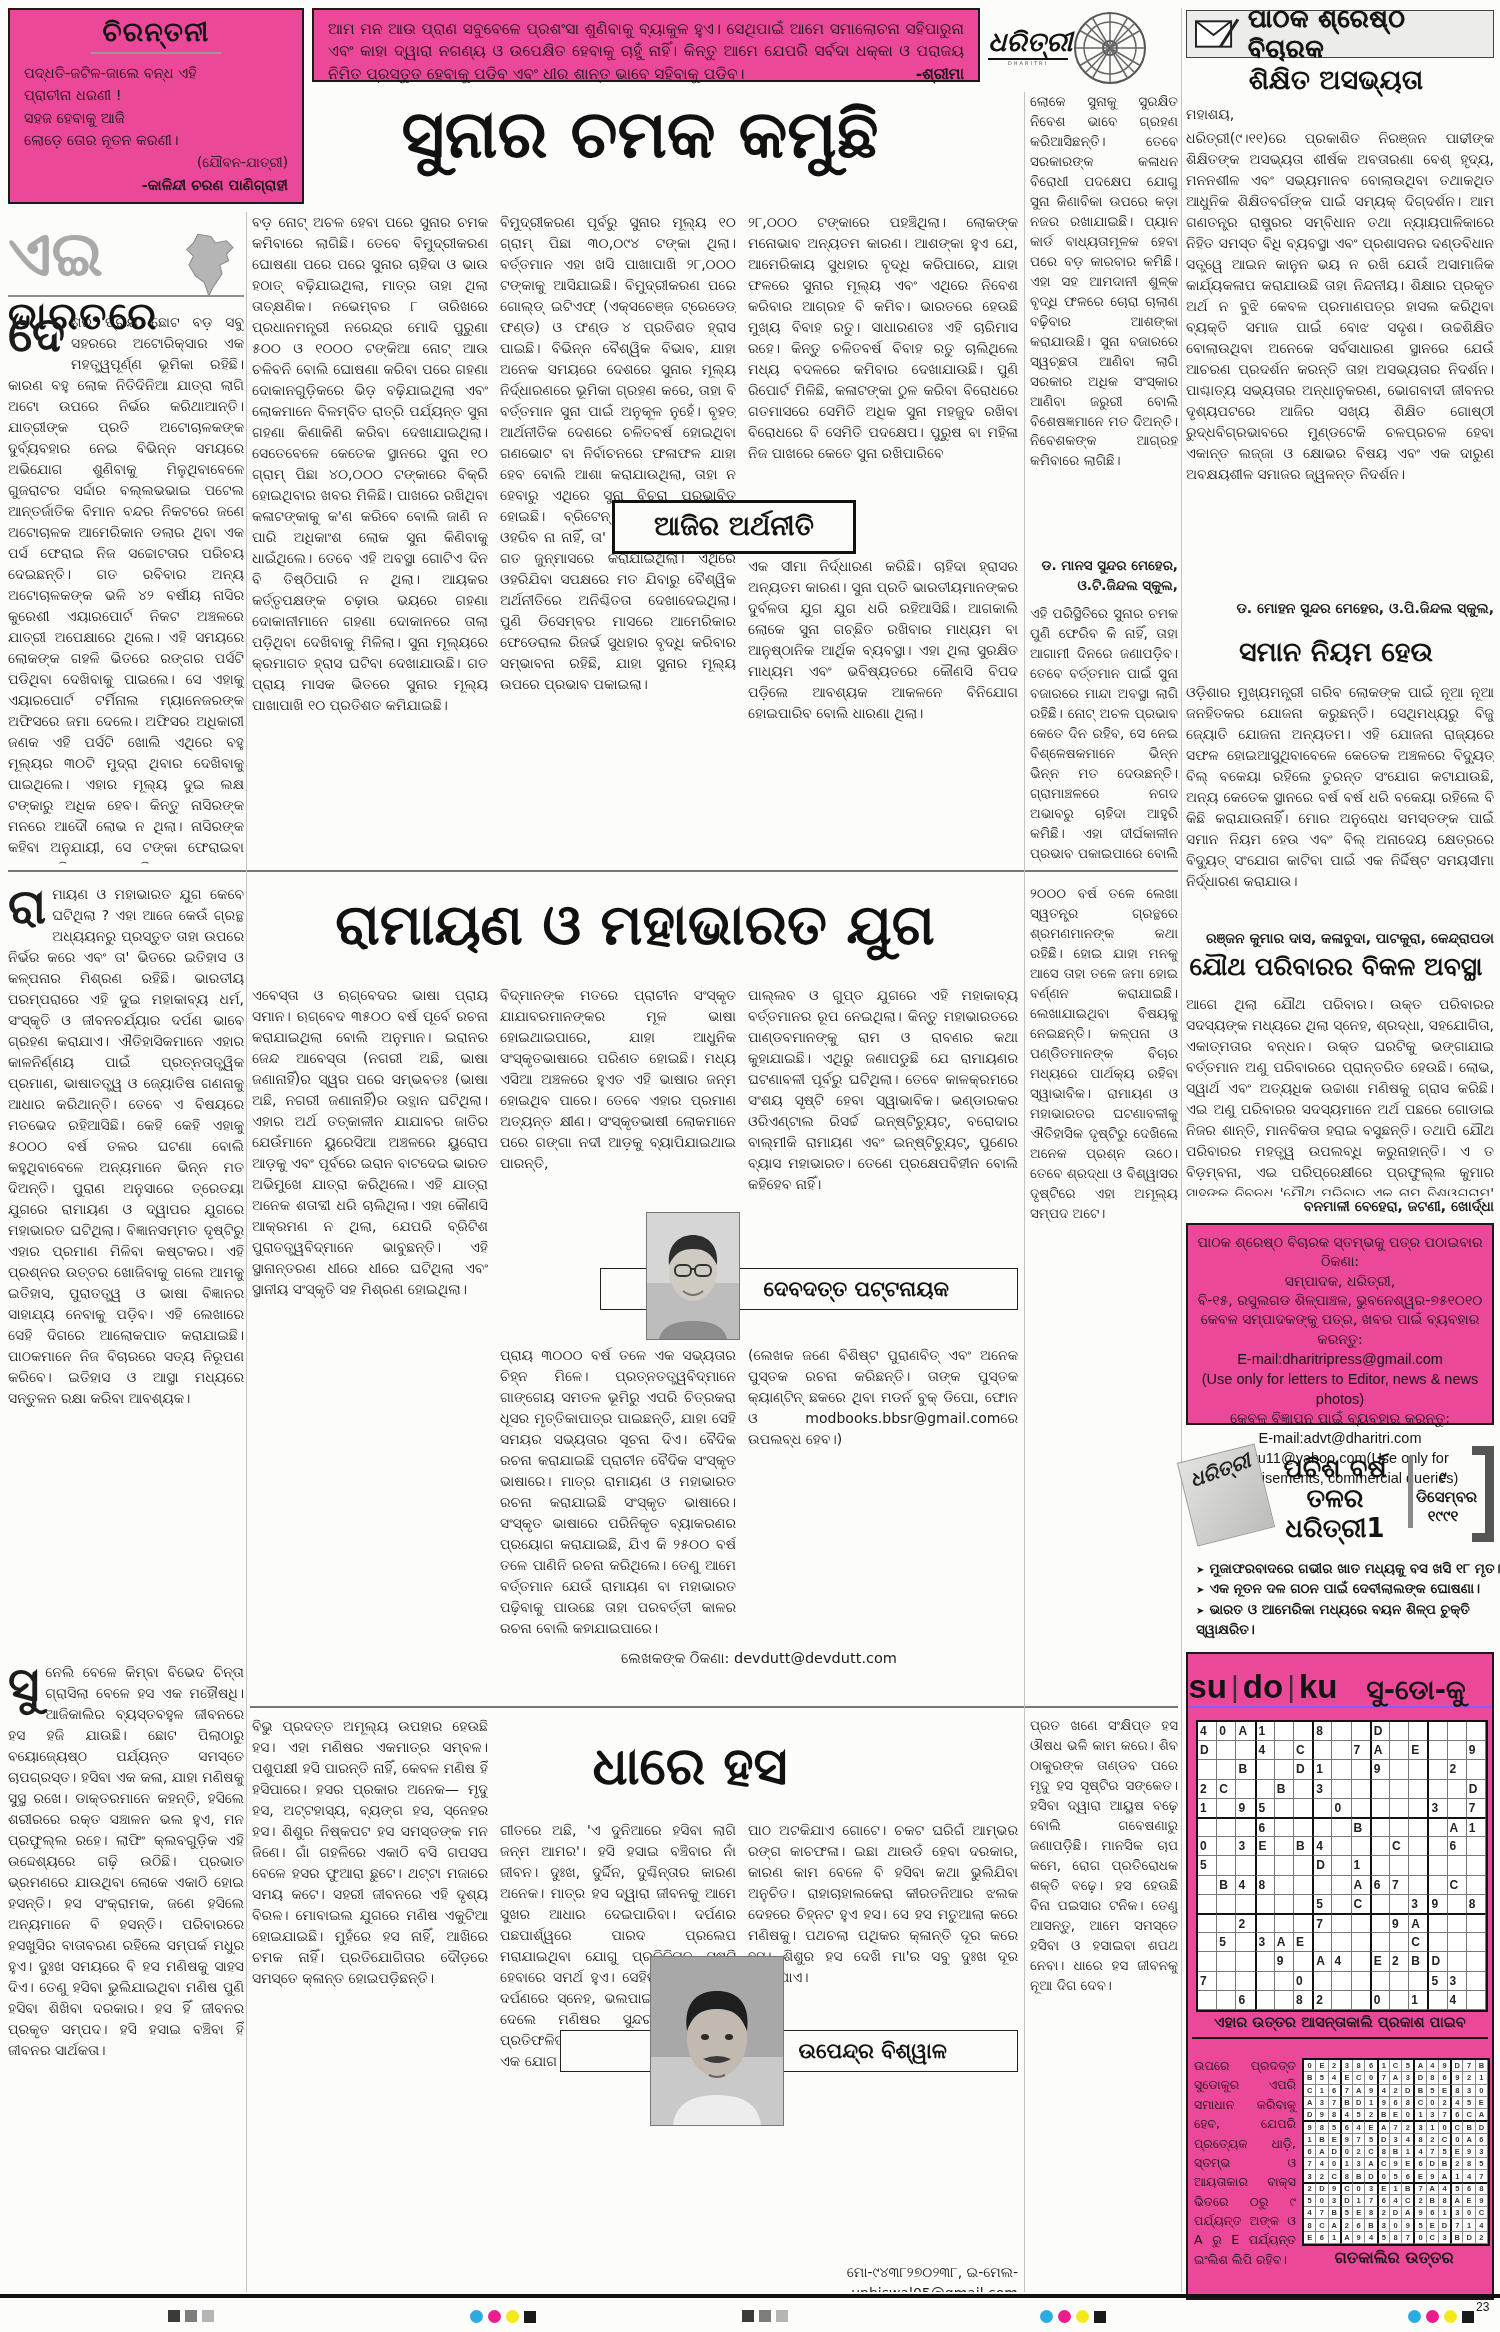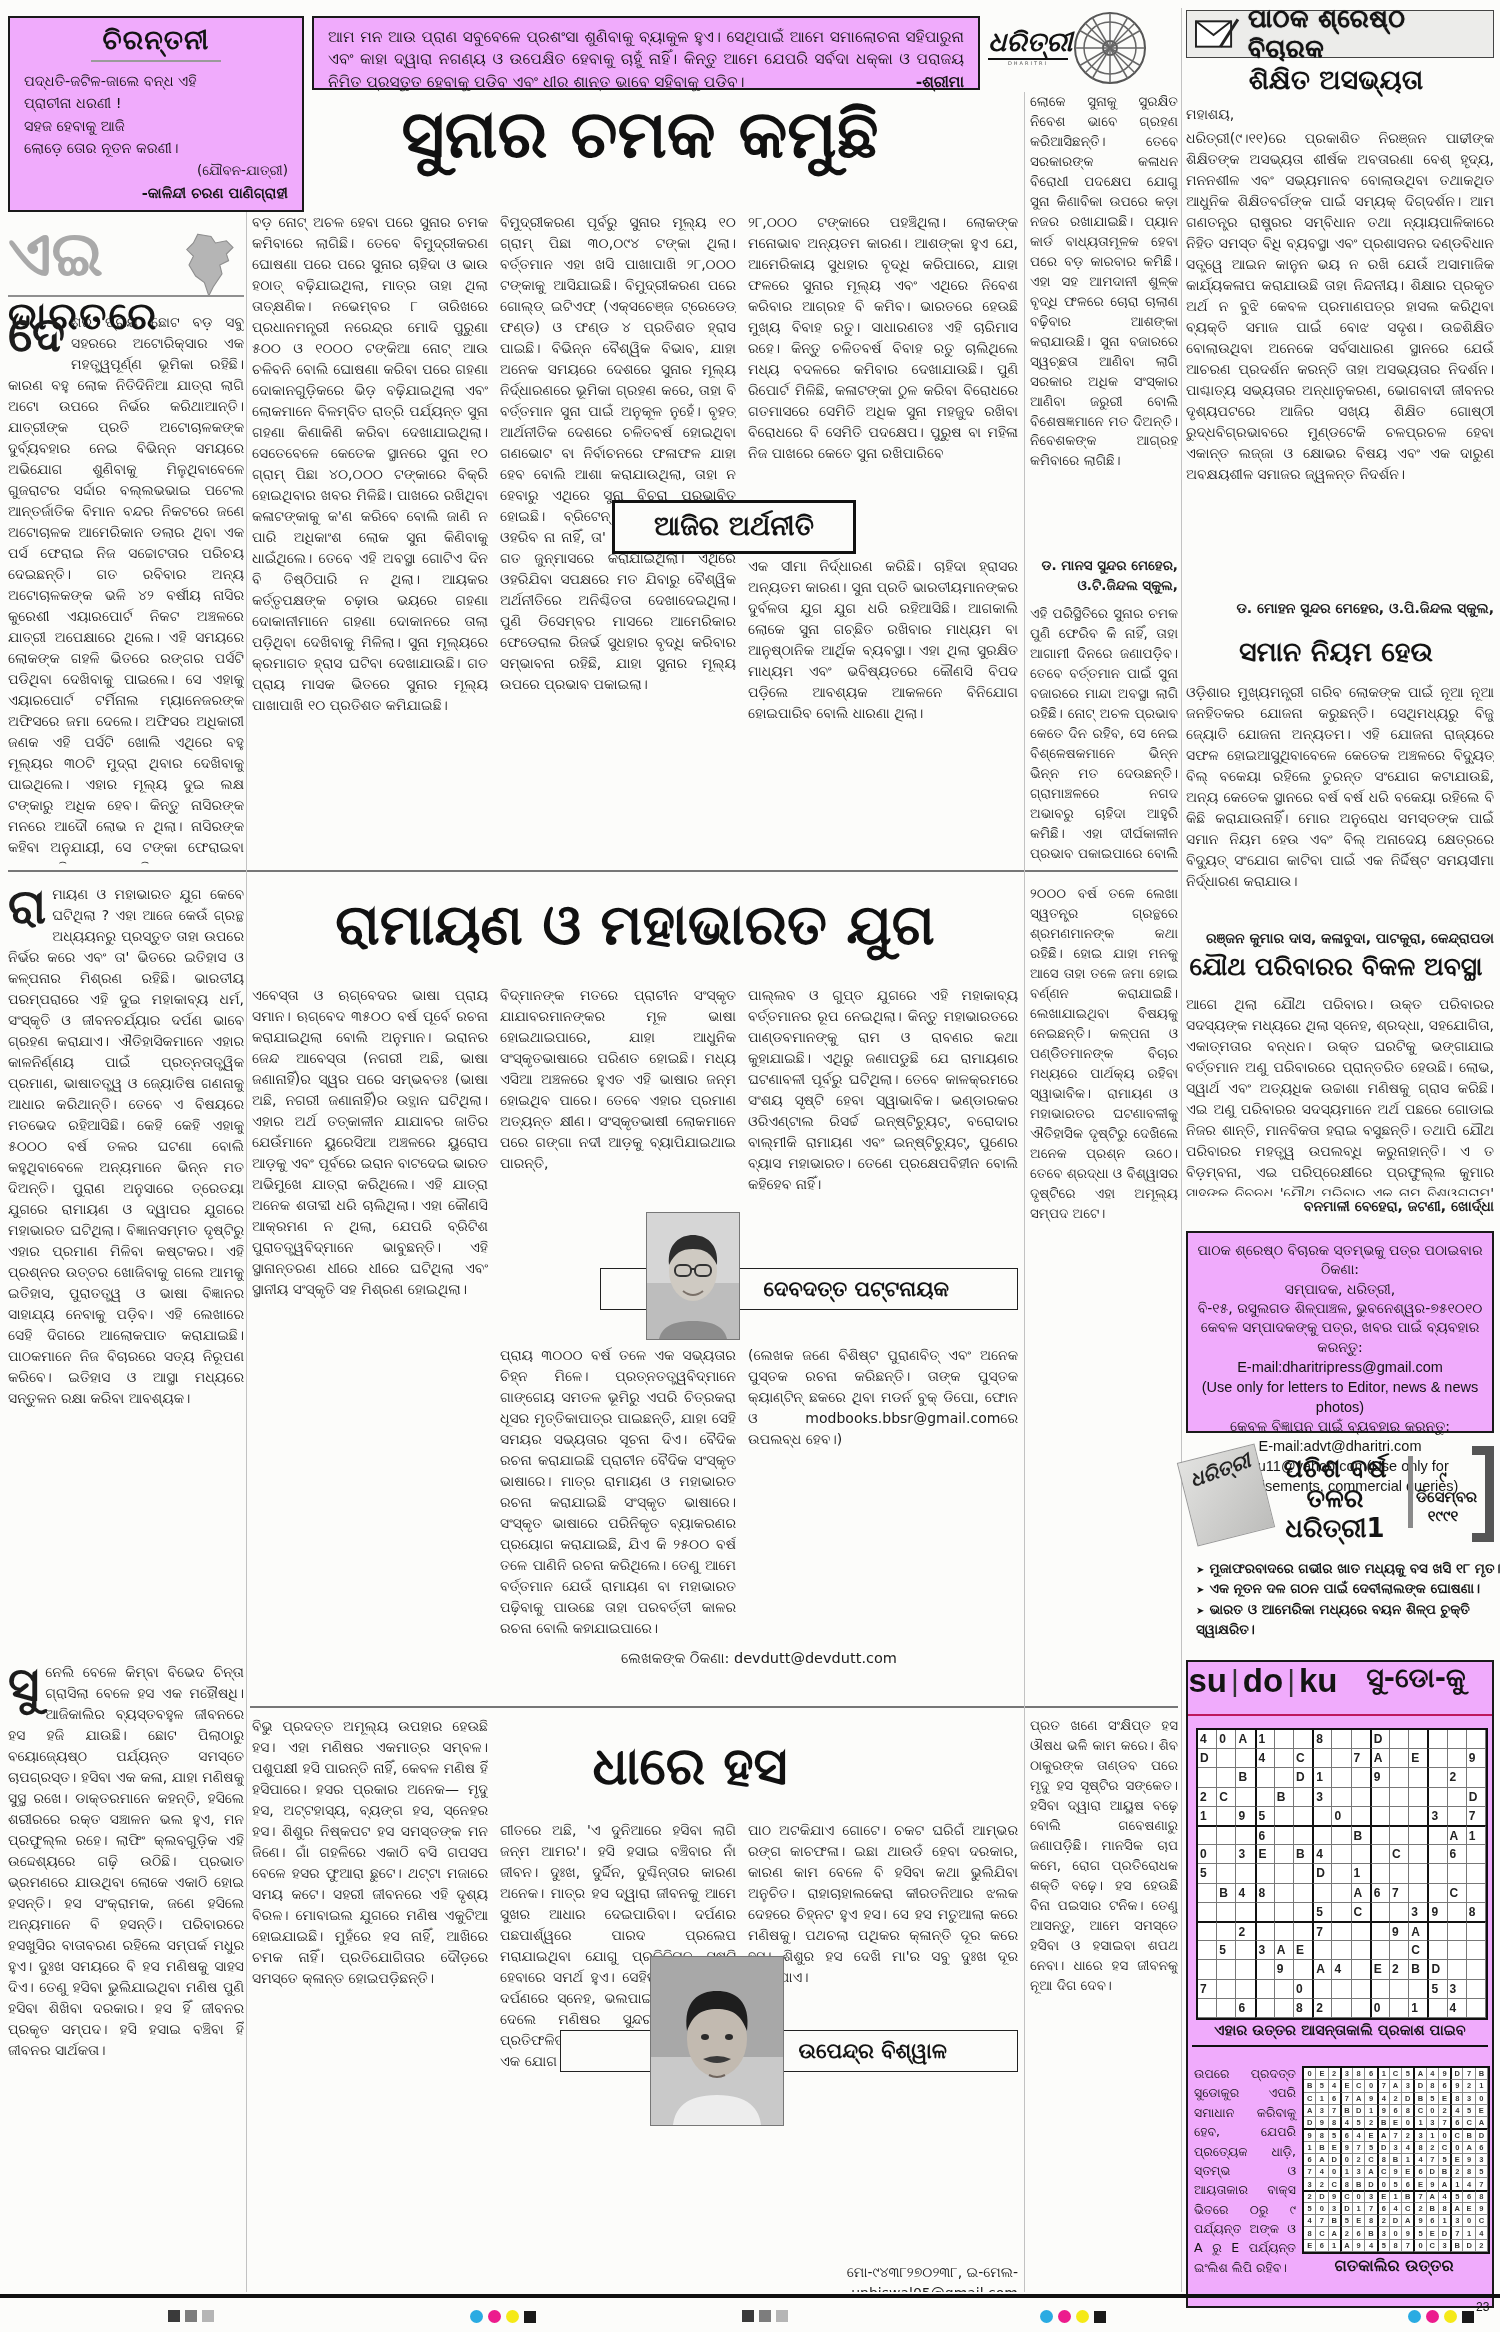--- a/index.html
+++ b/index.html
@@ -4,21 +4,21 @@
 <style>
   html,body{margin:0;padding:0;background:#888;}
   #page{position:relative;width:1500px;height:2332px;background:#fcfcfa;color:#141414;
         font-family:"DejaVu Sans",sans-serif;overflow:hidden;}
   .abs{position:absolute;}
   .col{position:absolute;font-size:14px;line-height:1.5;text-align:justify;overflow:hidden;color:#1c1c1c;}
   .col.small{font-size:13.5px;line-height:1.48;}
   .dropcap{float:left;font-size:48px;line-height:.85;font-weight:bold;padding:2px 6px 0 0;}
   .rule-h{position:absolute;background:#1a1a1a;}
   .rule-v{position:absolute;background:#c2c2c2;width:1px;}
-  .boxed{border:2px solid #1a1a1a;background:#f0abfc;margin-top:8px;}
+  .boxed{border:2px solid #1a1a1a;background:#ec4899;}
   
   #chirantani{left:8px;top:8px;width:296px;height:196px;padding:6px 14px;box-sizing:border-box;text-align:center;}
   #chirantani .t{font-size:27px;font-weight:bold;letter-spacing:1px;}
   #chirantani hr{width:130px;border:none;border-top:2px solid #9a9a9a;margin:4px auto 8px;}
   #chirantani .l{font-size:14.5px;text-align:left;line-height:1.55;}
   #chirantani .src{text-align:right;font-size:13.5px;margin-top:2px;}
   #chirantani .auth{text-align:right;font-size:14.5px;font-weight:bold;margin-top:6px;}
   
   #topquote{left:312px;top:8px;width:668px;height:74px;padding:8px 14px;box-sizing:border-box;
             font-size:15.5px;line-height:1.45;text-align:justify;}
@@ -55,21 +55,21 @@
                 transform:rotate(-14deg);border:1px solid #999;overflow:hidden;}
   #anniv .paper span{display:block;font-size:20px;font-weight:bold;font-style:italic;color:#222;transform:rotate(-6deg);margin:4px 0 0 8px;font-family:"DejaVu Serif",serif;}
   #anniv .t{position:absolute;left:84px;top:8px;width:130px;text-align:center;font-weight:bold;font-size:26px;line-height:1.15;}
   #anniv .bar{position:absolute;left:222px;top:10px;width:5px;height:72px;background:#8a8a8a;}
   #anniv .d{position:absolute;left:230px;top:22px;width:54px;text-align:center;font-weight:bold;font-size:15px;line-height:1.3;}
   #anniv .brk{position:absolute;right:0;top:0;width:22px;height:96px;border-top:9px solid #555;border-right:9px solid #555;border-bottom:9px solid #555;box-sizing:border-box;}
   #anniv ul{position:absolute;left:2px;top:104px;width:306px;margin:8px;padding:0;list-style:none;font-size:13.5px;font-weight:bold;line-height:1.5;}
   #anniv li::before{content:"➤";font-size:10px;margin-right:5px;color:#111;}
   
   #sudokubox{left:1186px;top:1652px;width:308px;height:648px;box-sizing:border-box;}
-  #sudo-head{display:flex;align-items:flex-start;height:52px;border-bottom:2px solid #be185d;}
+  #sudo-head{display:flex;align-items:flex-end;height:52px;border-bottom:2px solid #8b5cf6;}
   #sudo-head .latin{flex:0 0 150px;display:flex;align-items:center;justify-content:center;
      font-family:"Liberation Sans",sans-serif;font-weight:bold;font-size:33px;letter-spacing:0px;}
   #sudo-head .latin i{font-style:normal;font-weight:300;color:#333;padding:0 4px;font-size:30px;}
   #sudo-head .vdiv{width:2px;background:#111;}
   #sudo-head .odia{flex:1;display:flex;align-items:center;justify-content:center;font-weight:bold;font-size:27px;}
   .sgrid{display:grid;background:#fff;border:2px solid #111;}
   #maingrid{position:absolute;left:8px;top:66px;width:288px;height:288px;grid-template-columns:repeat(15,1fr);grid-template-rows:repeat(15,1fr);}
   #maingrid .cell{border-right:1px solid #777;border-bottom:1px solid #777;font-size:12px;font-weight:bold;
      font-family:"Liberation Sans",sans-serif;display:flex;align-items:center;justify-content:flex-start;padding-left:2px;color:#222;}
   #ansgrid{position:absolute;left:114px;top:404px;width:184px;height:184px;grid-template-columns:repeat(15,1fr);grid-template-rows:repeat(15,1fr);}

